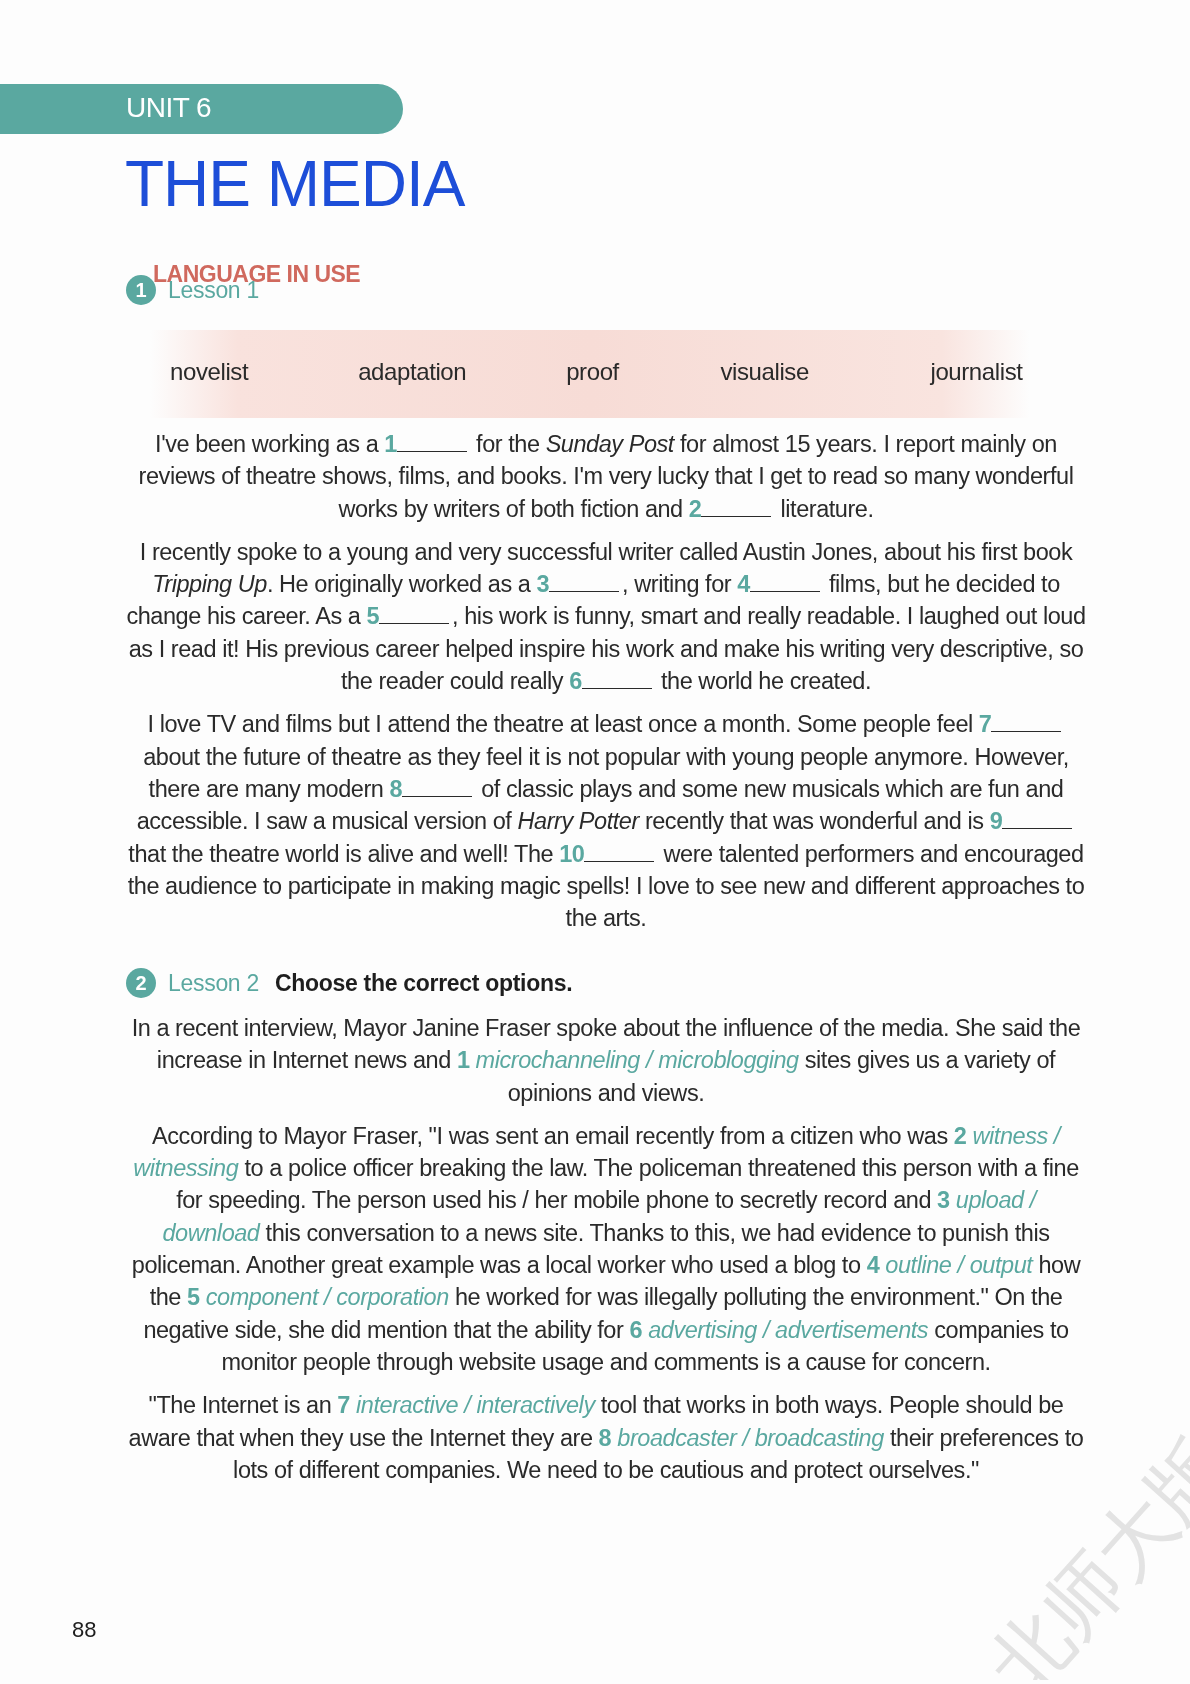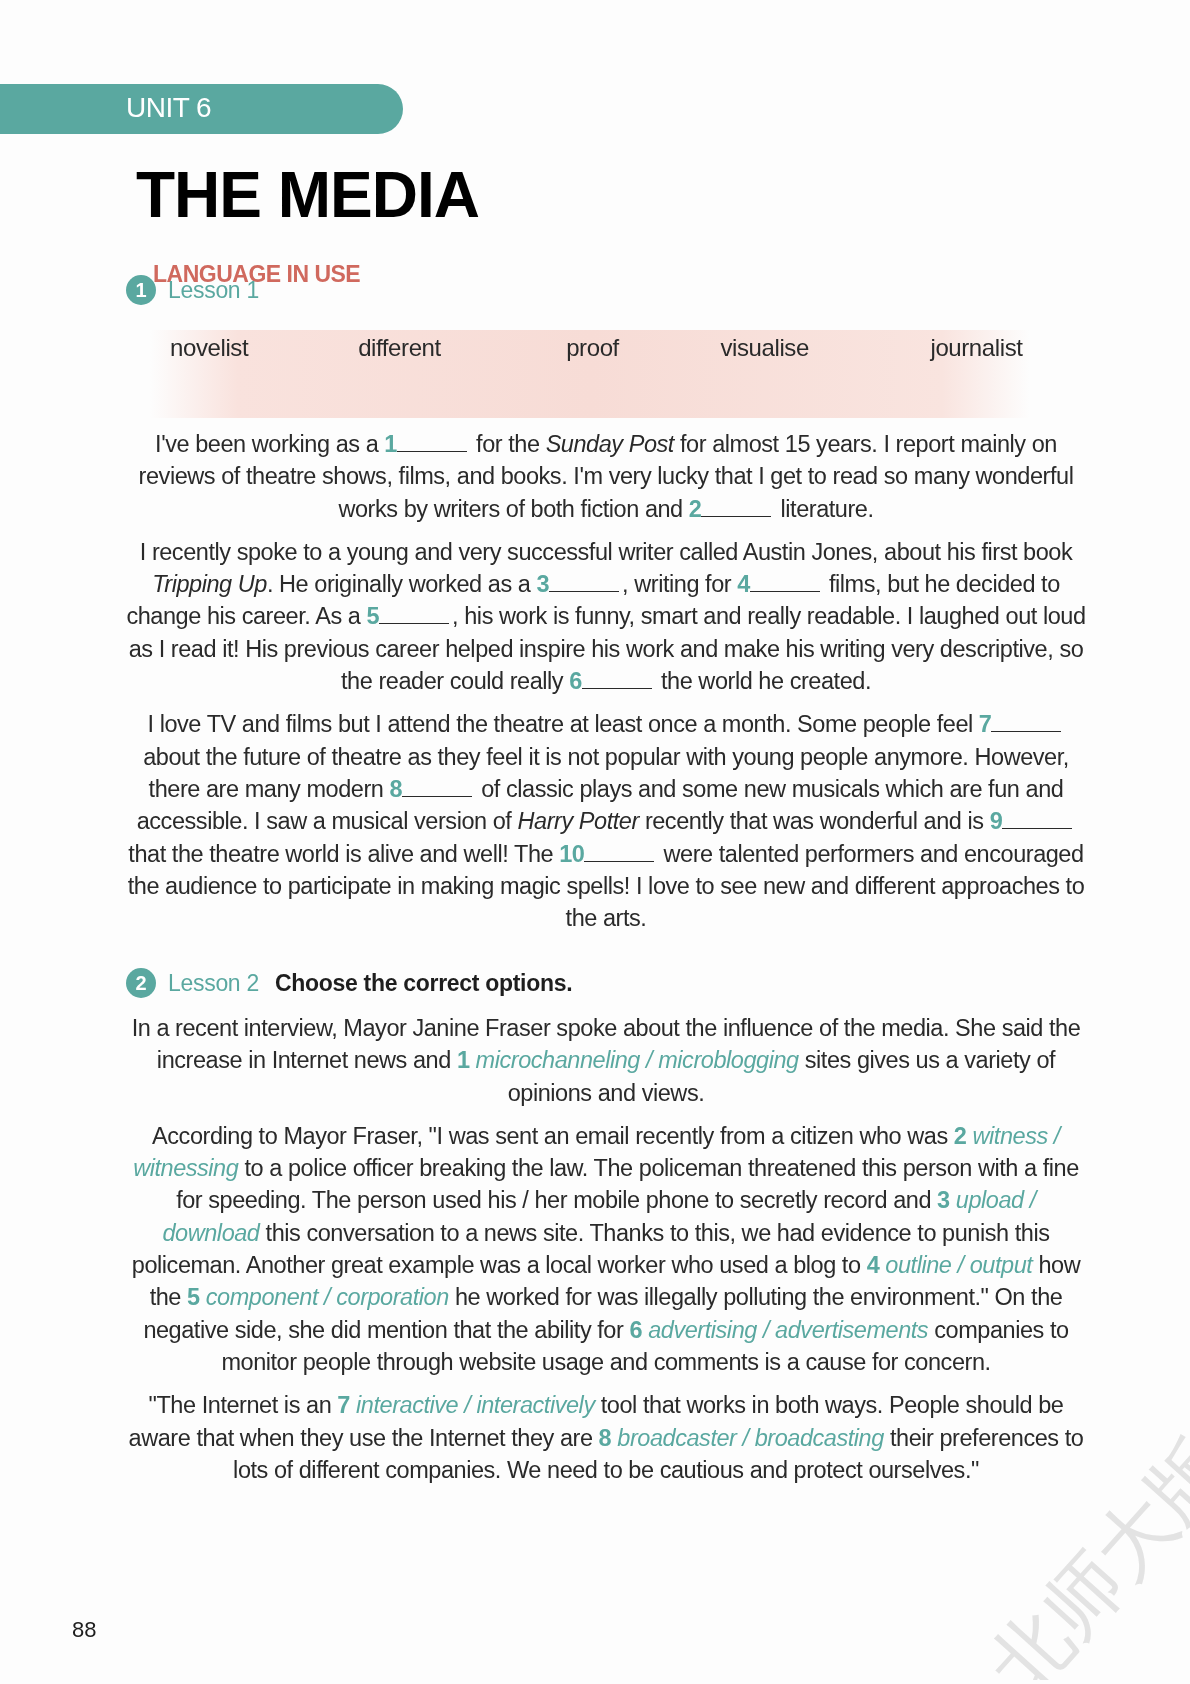--- a/index.html
+++ b/index.html
@@ -12,42 +12,42 @@
   .unit-banner {
     position:absolute; left:0; top:84px; width:403px; height:50px;
     background:#5aa8a0; border-radius:0 25px 25px 0;
   }
   .unit-label {
     position:absolute; left:126px; top:92px; color:#fff;
     font-size:28px; letter-spacing:-0.5px;
     font-family:"Liberation Sans Narrow","Liberation Sans", sans-serif;
   }
   .page-title {
-    position:absolute; left:124px; top:146px; margin:12px;
-    font-size:64px; font-weight:bold; color:#000000; letter-spacing:-1px;
+    position:absolute; left:124px; top:146px; margin:1px;
+    font-size:64px; font-weight:normal; color:#1d4ed8; letter-spacing:-1px;
   }
   .section-label {
     position:absolute; left:137px; top:245px; margin:16px;
     font-size:23px; font-weight:bold; color:#d0695e; letter-spacing:-0.5px;
   }
   .ex-header {
     position:absolute; left:126px; font-size:23px; font-weight:bold; color:#1e1e1e;
     display:flex; align-items:center; white-space:nowrap; letter-spacing:-0.3px;
   }
   .ex-num {
     display:inline-flex; align-items:center; justify-content:center;
     width:30px; height:30px; border-radius:50%; background:#5aa8a0;
     color:#fff; font-size:20px; font-weight:bold; margin-right:12px;
   }
   .lesson { color:#5aa8a0; font-weight:normal; margin-right:16px; }
   .word-box {
     position:absolute; left:150px; top:330px; width:880px; height:88px;
     background:linear-gradient(90deg, rgba(250,228,224,0.0) 0%, #f9e2dd 10%, #f7dcd6 50%, #f9e4df 90%, rgba(250,230,226,0) 100%);
   }
-  .word-grid { position:absolute; left:20px; top:4px; width:860px; }
+  .word-grid { position:absolute; left:20px; top:28px; width:860px; }
   .word-row { display:flex; height:32px; }
   .word { font-size:24px; color:#2a2a2a; letter-spacing:-0.4px; }
   .c0{width:189px}.c1{width:209px}.c2{width:155px}.c3{width:211px}.c4{width:100px}
   .text-block {
     position:absolute; left:126px; width:960px;
     font-size:23.5px; line-height:32.3px; color:#2a2a2a; letter-spacing:-0.45px;text-align:center;
   }
   .text-block p { margin:0 0 11px 0; }
   .gap-num { color:#5aa8a0; font-weight:bold; }
   .blank {
@@ -70,21 +70,21 @@
 
 <div class="ex-header" style="top:275px;">
   <span class="ex-num">1</span>
   <span class="lesson">Lesson 1</span>
 </div>
 
 <div class="word-box">
   <div class="word-grid">
     <div class="word-row">
       <span class="word c0">novelist</span>
-      <span class="word c1">different</span>
+      <span class="word c1">adaptation</span>
       <span class="word c2">proof</span>
       <span class="word c3">visualise</span>
       <span class="word c4">journalist</span>
     </div>
   </div>
 </div>
 
 <div class="text-block" style="top:428px;">
   <p><span>I've been working as a </span><span class="gap-num">1</span><span class="blank"></span><span> for the </span><i>Sunday Post</i><span> for almost 15 years. I report mainly on reviews of theatre shows, films, and books. I'm very lucky that I get to read so many wonderful works by writers of both fiction and </span><span class="gap-num">2</span><span class="blank"></span><span> literature.</span></p>
 

